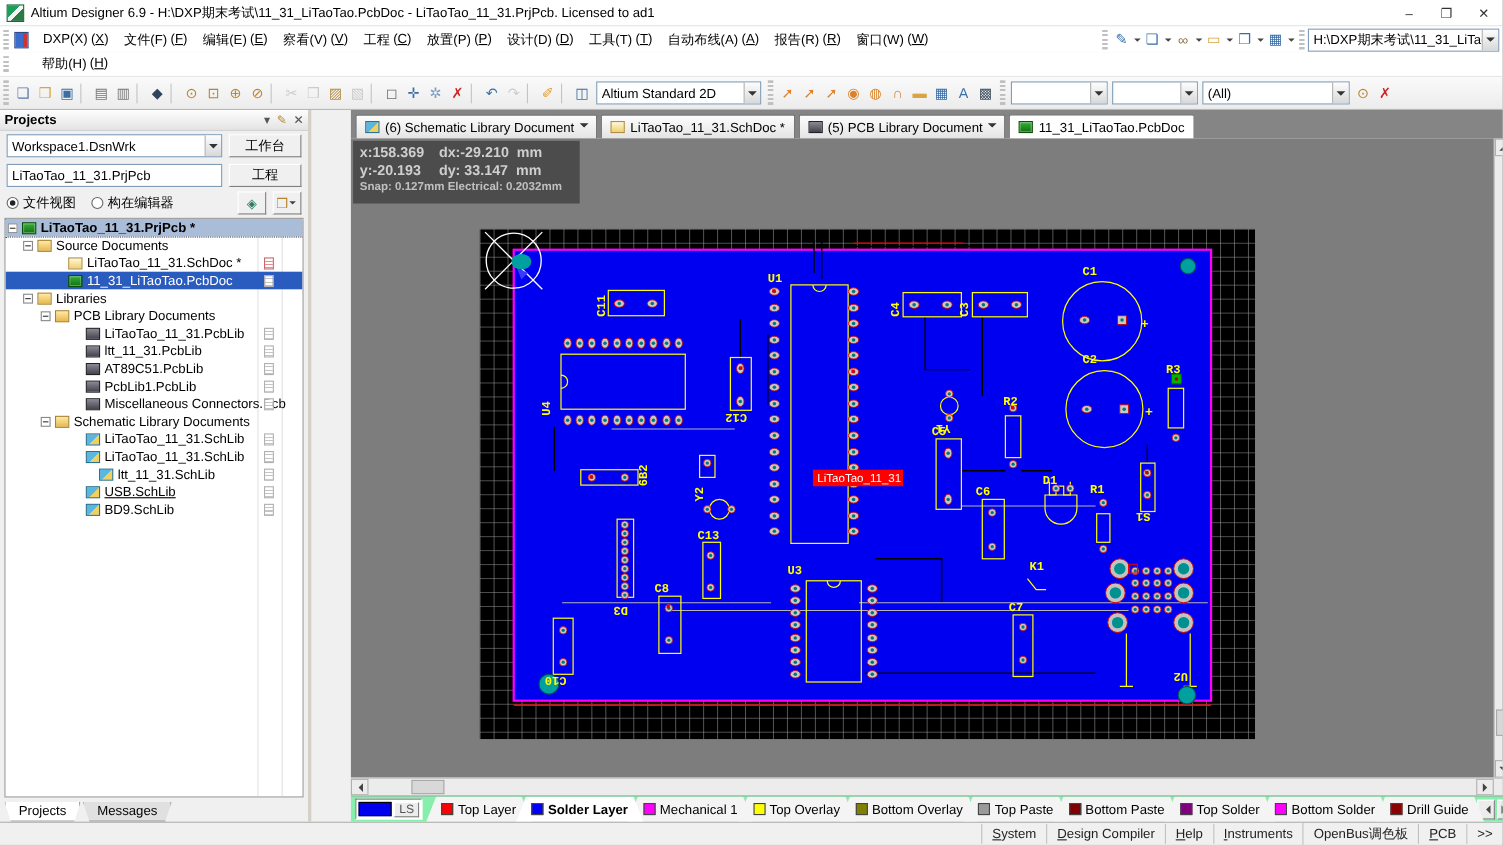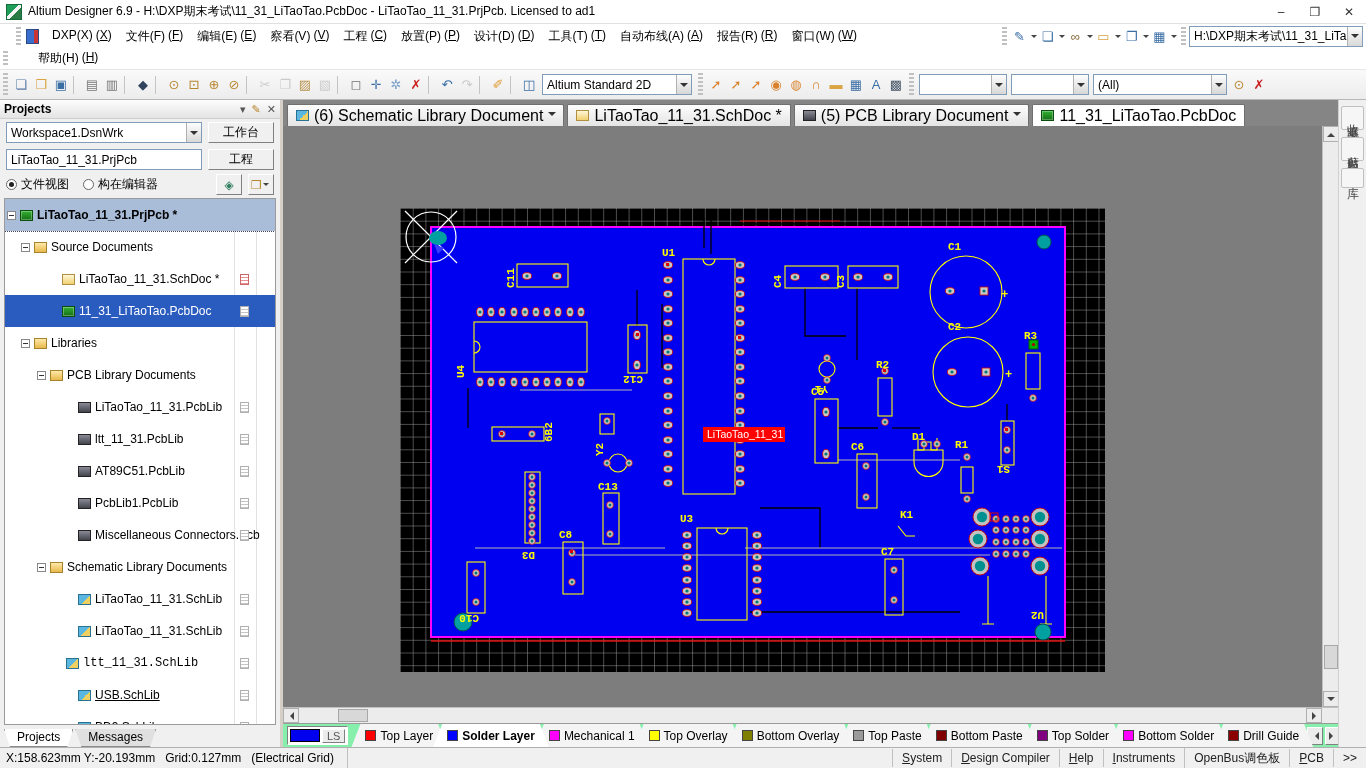--- a/index.html
+++ b/index.html
@@ -9,21 +9,21 @@
 
   
   .titlebar { height:24px; background:#fff; display:flex; align-items:center; padding-left:6px; border-bottom:1px solid #e0e0e0; flex:none; }
   .appicon { width:16px; height:16px; margin-right:6px; background:linear-gradient(135deg,#1e9e5a 0 40%,#f5f5f5 40% 60%,#2a7a46 60%); border:1px solid #156b3b; flex:none; }
   .title-text { font-size:12px; white-space:pre; overflow:hidden; }
   .wincontrols { margin-left:auto; display:flex; height:100%; }
   .winbtn { width:34px; display:flex; align-items:center; justify-content:center; font-size:12px; color:#333; }
 
   
   .menurow { background:#fff; display:flex; align-items:center; flex:none; }
-  .menurow1 { height:24px;padding-left:13px; }
+  .menurow1 { height:24px; }
   .menurow2 { height:22px; border-bottom:1px solid #e6e6e6; }
   .grip { width:5px; align-self:stretch; margin:3px 3px; background:repeating-linear-gradient(180deg,#c0c0c0 0 2px,transparent 2px 4px); flex:none; }
   .dxplogo { width:13px; height:15px; margin:0 6px 0 2px; background:linear-gradient(90deg,#3a6ecc 60%,#cc3333 60%); border:1px solid #2a4a88; flex:none; }
   .menuitem { padding:2px 7px; white-space:nowrap; display:flex; gap:3px; }
   .accel { }
   .accel::before { content:"("; text-decoration:none; }
   .accel::after { content:")"; text-decoration:none; }
   .accel b { font-weight:normal; text-decoration:underline; }
   .menuspacer { flex:1; }
 
@@ -34,39 +34,39 @@
   .tbi.dis { opacity:.45; }
   .minitb .tbi { width:19px; }
   .combo { display:flex; align-items:center; background:#fff; border:1px solid #7f9db9; height:21px; font-size:12px; padding-left:4px; white-space:nowrap; overflow:hidden; flex:none; }
   .combo .ctext { overflow:hidden; white-space:nowrap; flex:1; }
   .ddbtn { margin-left:auto; width:15px; height:100%; background:linear-gradient(#fdfdfd,#d8d8d8); border-left:1px solid #b0b0b0; display:flex; align-items:center; justify-content:center; flex:none; }
   .ddbtn::after { content:""; border:4px solid transparent; border-top-color:#333; margin-top:4px; }
   .ddmini { width:9px; height:18px; display:flex; align-items:center; justify-content:center; }
   .ddmini::after { content:""; border:3px solid transparent; border-top-color:#444; margin-top:3px; }
 
   
-  .main { flex:1; display:flex; min-height:0; }
+  .main { flex:1; display:flex; min-height:0;gap:36px; }
 
   
   .projpanel { width:283px; flex:none; background:#f0f0f0; border-right:3px solid #d4d0c8; display:flex; flex-direction:column; }
   .pp-header { height:19px; display:flex; align-items:center; padding:0 4px; background:linear-gradient(#fdfdfd,#e4e4e4); border-bottom:1px solid #cfcfcf; flex:none; }
   .pp-title { font-weight:bold; font-size:12px; }
   .pp-hicons { margin-left:auto; display:flex; gap:6px; align-items:center; }
   .pp-hicon { font-size:11px; color:#555; }
   .pp-row { display:flex; align-items:center; padding:3px 6px; gap:6px; flex:none; }
   .pp-combo { flex:1; height:21px; }
   .pp-btn { width:66px; height:21px; background:#f0f0f0; border:1px solid; border-color:#fff #808080 #808080 #fff; display:flex; align-items:center; justify-content:center; font-size:12px; flex:none; }
   .radio { width:11px; height:11px; border:1px solid #666; border-radius:50%; background:#fff; position:relative; flex:none; }
   .radio.on::after { content:""; position:absolute; left:2px; top:2px; width:5px; height:5px; border-radius:50%; background:#222; }
   .rlabel { margin-right:8px; white-space:nowrap; }
   .pp-iconbtn { width:26px; height:21px; background:#f0f0f0; border:1px solid; border-color:#fff #808080 #808080 #fff; display:flex; align-items:center; justify-content:center; font-size:12px; flex:none; }
 
   .tree { flex:1; background:#fff; border:1px solid #9a9a9a; margin:2px 4px 2px 4px; overflow:hidden; position:relative; font-size:12px; }
   .colline { position:absolute; top:0; bottom:0; border-left:1px solid #e2e2e2; }
-  .trow { height:32px; display:flex; align-items:center; position:relative; padding-right:48px; white-space:nowrap; }
+  .trow { height:16px; display:flex; align-items:center; position:relative; padding-right:48px; white-space:nowrap; }
   .exp { width:9px; height:9px; margin-right:4px; border:1px solid #888; background:#fff; position:relative; visibility:hidden; flex:none; }
   .exp.e { visibility:visible; }
   .exp.e::before { content:""; position:absolute; left:1px; right:1px; top:3px; border-top:1px solid #333; }
   .ticon { width:13px; height:11px; margin-right:4px; flex:none; }
   .i-prj,.i-pcbdoc { background:linear-gradient(#35b035,#137013); border:1px solid #0b4d0b; box-shadow:inset 0 0 0 1px rgba(255,255,255,.3); }
   .i-folder { background:linear-gradient(#ffe9a8,#e8b84b); border:1px solid #a8832f; }
   .i-schdoc { background:linear-gradient(#fff8d8,#f0d070); border:1px solid #b09040; }
   .i-pcblib { background:linear-gradient(#8a8a96,#44444e); border:1px solid #222; }
   .i-schlib { background:linear-gradient(135deg,#5ab8e0 55%,#f0d060 55%); border:1px solid #2a7090; }
   .row-head { background:#a9bdd9; outline:1px dotted #445; font-weight:bold; }
@@ -75,21 +75,21 @@
   .mod.m-gray { visibility:visible; background:repeating-linear-gradient(180deg,#fff 0 2px,#c4c4c4 2px 3px); }
   .mod.m-red { visibility:visible; border-color:#cc6666; background:repeating-linear-gradient(180deg,#fff 0 2px,#e89090 2px 3px); }
 
   .pp-bottomtabs { height:20px; display:flex; align-items:flex-end; padding-left:4px; gap:2px; flex:none; background:#f0f0f0; }
   .ptab { padding:1px 12px 2px; border:1px solid #8a8a8a; border-top:none; background:#e0e0e0; font-size:12px; clip-path:polygon(0 0,100% 0,calc(100% - 6px) 100%,6px 100%); }
   .ptab.active { background:#fff; }
 
   
   .center { width:1055px; flex:none; display:flex; flex-direction:column; min-width:0; }
   .doctabbar { height:26px; background:#858585; display:flex; align-items:flex-end; padding:3px 0 0 4px; gap:3px; flex:none; }
-  .dtab { height:22px; display:flex; align-items:center; gap:5px; padding:0 8px; background:linear-gradient(#fdfdfd,#e4e4e4); border:1px solid #6f6f6f; border-bottom:none; border-radius:2px 2px 0 0; font-size:16px; white-space:nowrap; }
+  .dtab { height:22px; display:flex; align-items:center; gap:5px; padding:0 8px; background:linear-gradient(#fdfdfd,#e4e4e4); border:1px solid #6f6f6f; border-bottom:none; border-radius:2px 2px 0 0; font-size:12px; white-space:nowrap; }
   .dtab.active { background:#fff; }
   .dti { width:13px; height:11px; flex:none; }
   .dtab .dd { display:none; }
   .dtab .dd.dd-show { display:block; width:7px; height:7px; }
   .dtab .dd.dd-show::after { content:""; display:block; border:4px solid transparent; border-top-color:#333; }
 
   .canvas { flex:1; background:#7d7d7d; position:relative; overflow:hidden; min-height:0; }
   .hud { position:absolute; left:2px; top:2px; width:206px; height:57px; background:rgba(72,72,72,.92); color:#cfcfcf; font-weight:bold; padding:3px 6px; z-index:5; }
   .hudline { display:flex; font-size:13px; line-height:16px; white-space:pre; }
   .hudline .c1 { width:72px; }
@@ -502,21 +502,21 @@
               <span class="mod m-gray"></span>
             </div>
 
             <div class="trow" style="padding-left: 60px;">
               <span class="exp"></span>
               <span class="ticon i-schlib"></span>
               <span class="tlabel">LiTaoTao_11_31.SchLib</span>
               <span class="mod m-gray"></span>
             </div>
 
-            <div class="trow" style="padding-left: 48px; font-family: Liberation Mono, monospace;">
+            <div class="trow" style="padding-left: 72px;">
               <span class="exp"></span>
               <span class="ticon i-schlib"></span>
               <span class="tlabel">ltt_11_31.SchLib</span>
               <span class="mod m-gray"></span>
             </div>
 
             <div class="trow" style="padding-left: 60px; text-decoration: underline;">
               <span class="exp"></span>
               <span class="ticon i-schlib"></span>
               <span class="tlabel">USB.SchLib</span>
@@ -565,20 +565,25 @@
             <span class="dtab active">
               <span class="dti i-pcbdoc"></span>
               <span>11_31_LiTaoTao.PcbDoc</span>
 
             </span>
           </div>
       </div>
 
       <div class="canvas">
 
+        <div class="hud">
+          <div class="hudline"><span class="c1">x:158.369</span><span>dx:-29.210  mm</span></div>
+          <div class="hudline"><span class="c1">y:-20.193</span><span>dy: 33.147  mm</span></div>
+          <div class="hudsnap">Snap: 0.127mm Electrical: 0.2032mm</div>
+        </div>
 
         <svg class="pcbsheet" width="705" height="464" viewBox="0 0 705 464">
           <defs>
             <pattern id="grid" width="12.7" height="12.7" patternUnits="userSpaceOnUse">
               <path d="M12.7 0H0V12.7" fill="none" stroke="#999" stroke-width="1"></path>
             </pattern>
             <g id="pad">
                 <ellipse rx="4.6" ry="3.4" fill="#c8c8c8" stroke="#d00000" stroke-width="0.8"></ellipse>
                 <circle r="1.6" fill="#007878"></circle>
               </g>
@@ -964,21 +969,20 @@
           <span class="vtab">收藏夹</span>
 
           <span class="vtab">剪贴板</span>
 
           <span class="vtab">库</span>
         </div>
     </div>
   </div>
 
   <div class="statusbar">
-    <span class="status-left">X:158.623mm Y:-20.193mm   Grid:0.127mm   (Electrical Grid)</span>
     <span class="status-spacer"></span>
     <div style="display:flex;align-self:stretch;align-items:center">
 
         <span class="spanel u">System</span>
 
         <span class="spanel u">Design Compiler</span>
 
         <span class="spanel u">Help</span>
 
         <span class="spanel u">Instruments</span>

